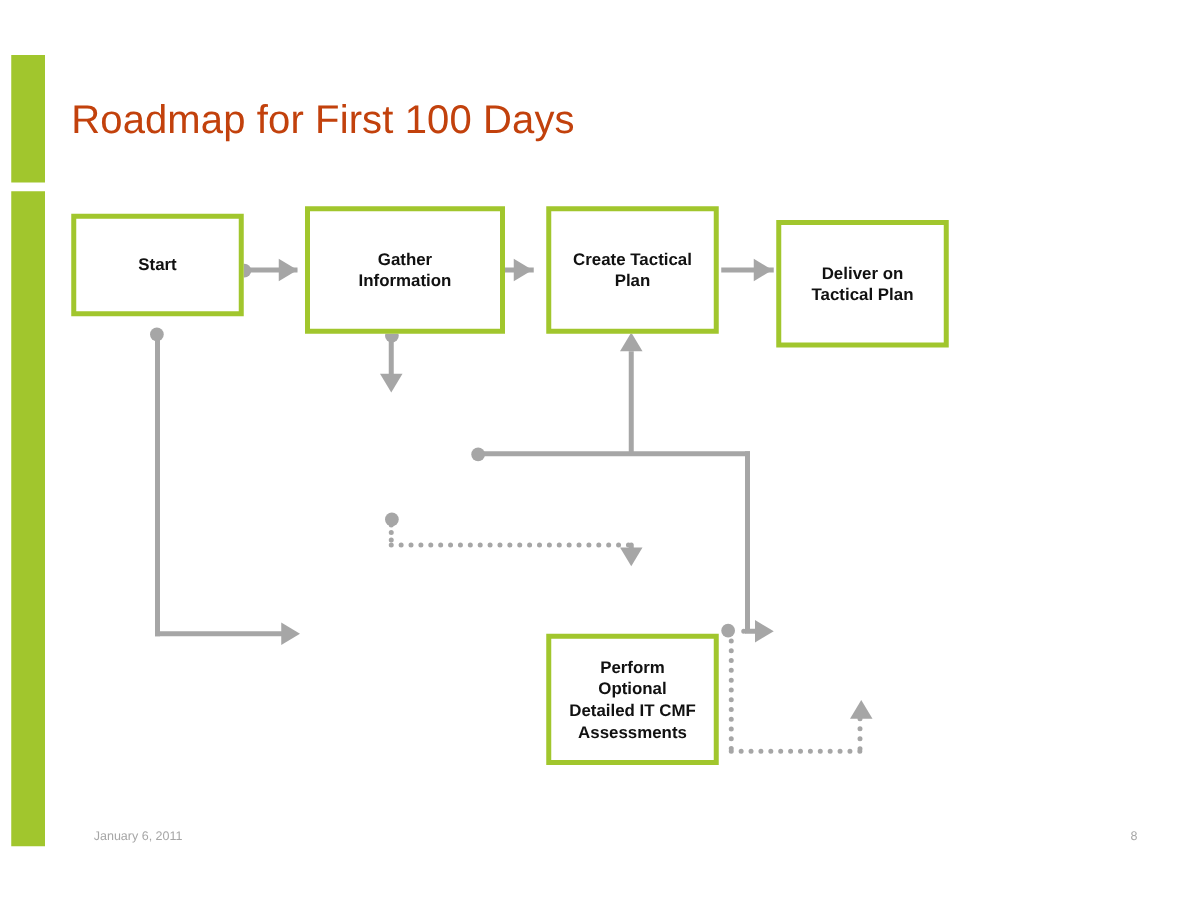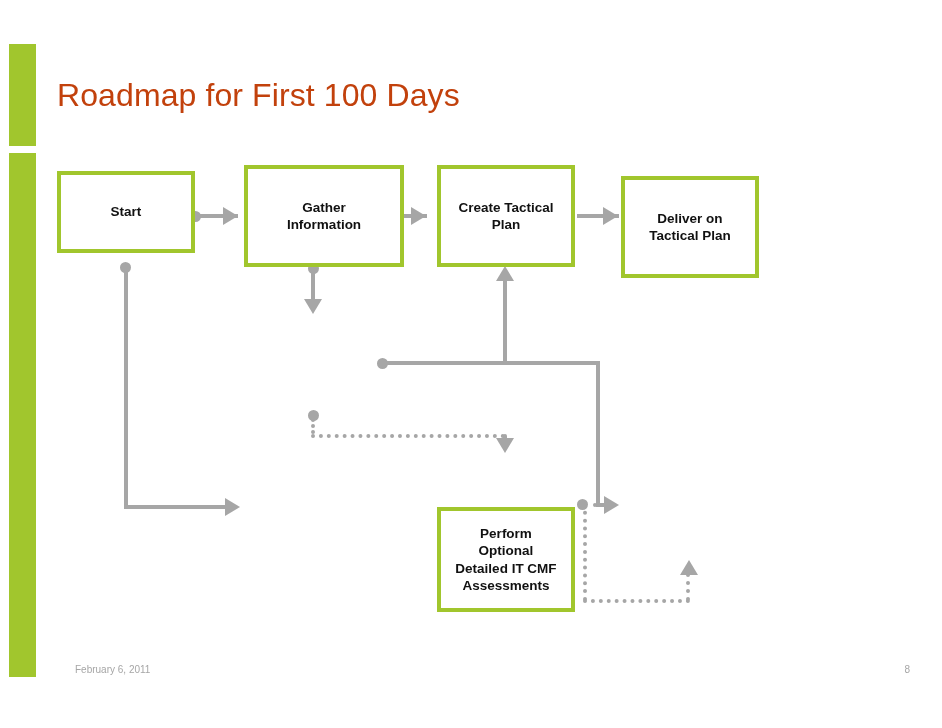--- a/index.html
+++ b/index.html
@@ -206,16 +206,16 @@
 
 
   <div class="node" style="left:437px; top:459px; width:138px; height:105px;margin-top:48px;">
     <span>Perform
 Optional
 Detailed IT CMF
 Assessments</span>
   </div>
 
 
-  <div id="footer-date">February 6, 2011</div>
+  <div id="footer-date">January 6, 2011</div>
   <div id="footer-page">8</div>
 
 </div>
 
 </body></html>

